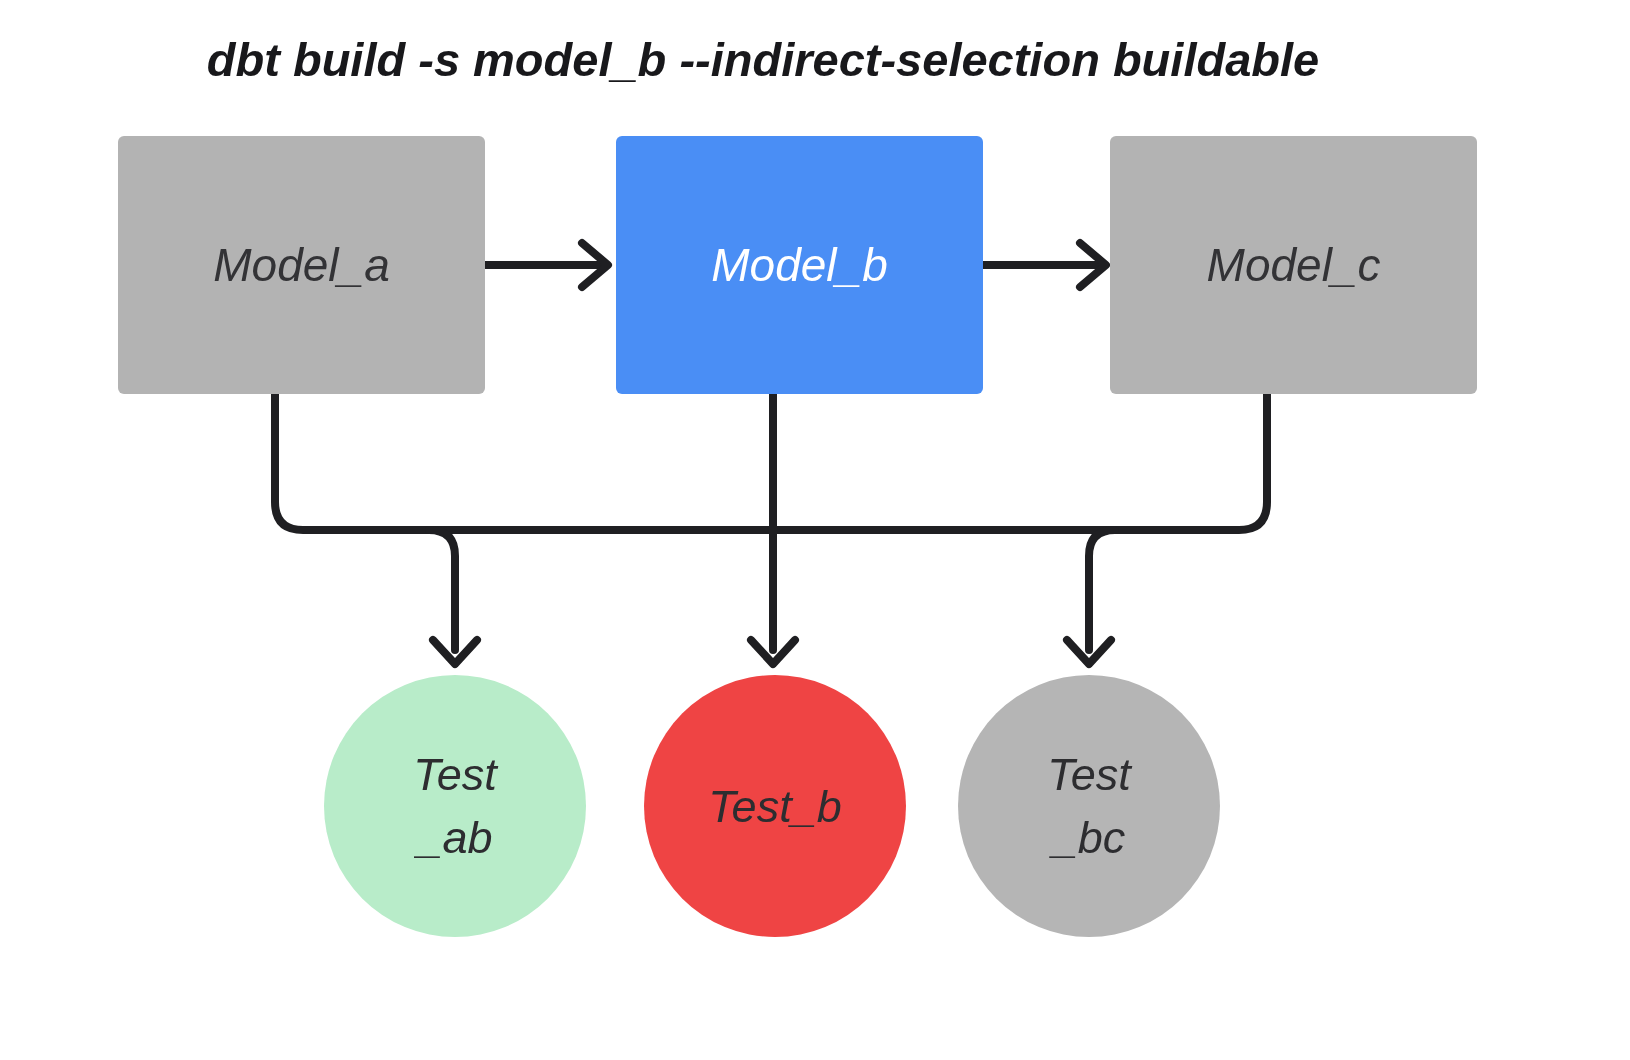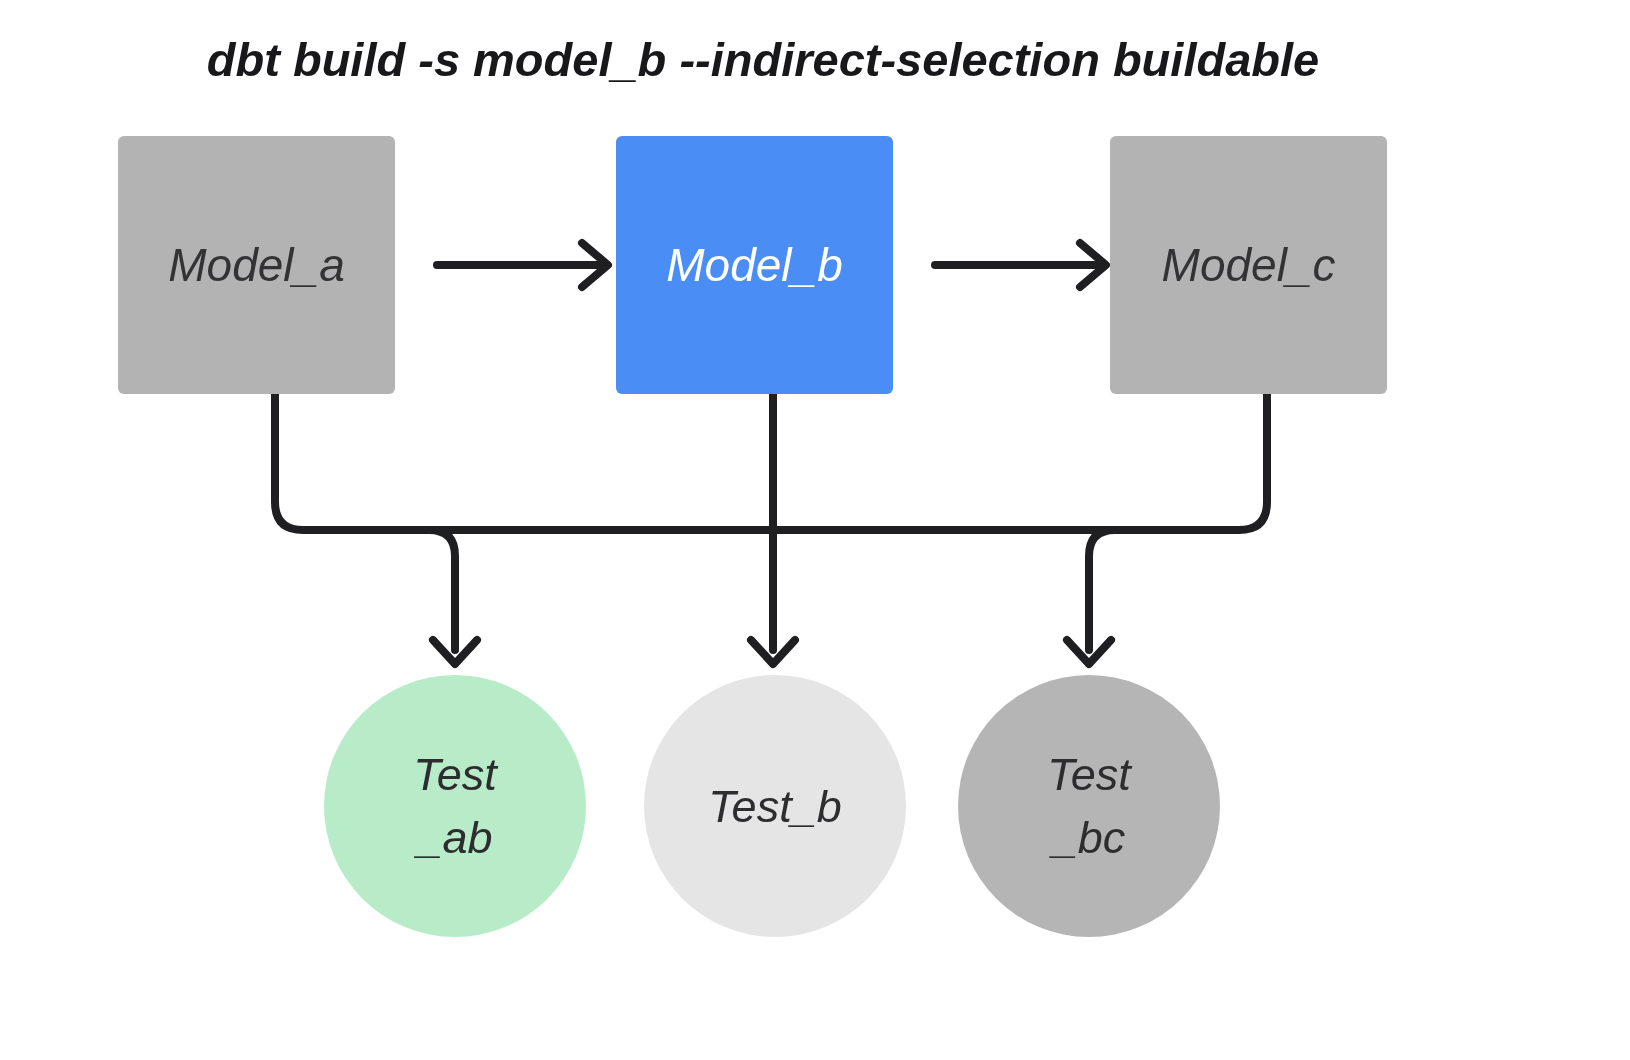--- a/index.html
+++ b/index.html
@@ -29,21 +29,21 @@
     white-space: nowrap;
   }
   .connectors {
     position: absolute;
     left: 0;
     top: 0;
     pointer-events: none;
   }
   .node-box {
     position: absolute;
-    width: 277px;
+    width: 367px;
     height: 258px;
     border-radius: 6px;
     display: flex;
     align-items: center;
     justify-content: center;
     font-size: 46px;
     font-weight: 500;
     color: #333336;
   }
   .node-box.model-a { left: 118px;  top: 136px; }
@@ -108,21 +108,21 @@
 
   <div class="node-box model-c" style="background-color: rgb(179, 179, 179); color: rgb(51, 51, 54); justify-content: center;">
     <span>Model_c</span>
   </div>
 
   <div class="node-circle test-ab" style="background-color: rgb(184, 236, 201);">
     <span>Test</span>
     <span>_ab</span>
   </div>
 
-  <div class="node-circle test-b" style="background-color: #e5e5e5; align-items: center;">
+  <div class="node-circle test-b" style="background-color: #ef4444; align-items: center;">
     <span>Test_b</span>
     <span></span>
   </div>
 
   <div class="node-circle test-bc" style="background-color: rgb(181, 181, 181);">
     <span>Test</span>
     <span>_bc</span>
   </div>
 
 </div>

